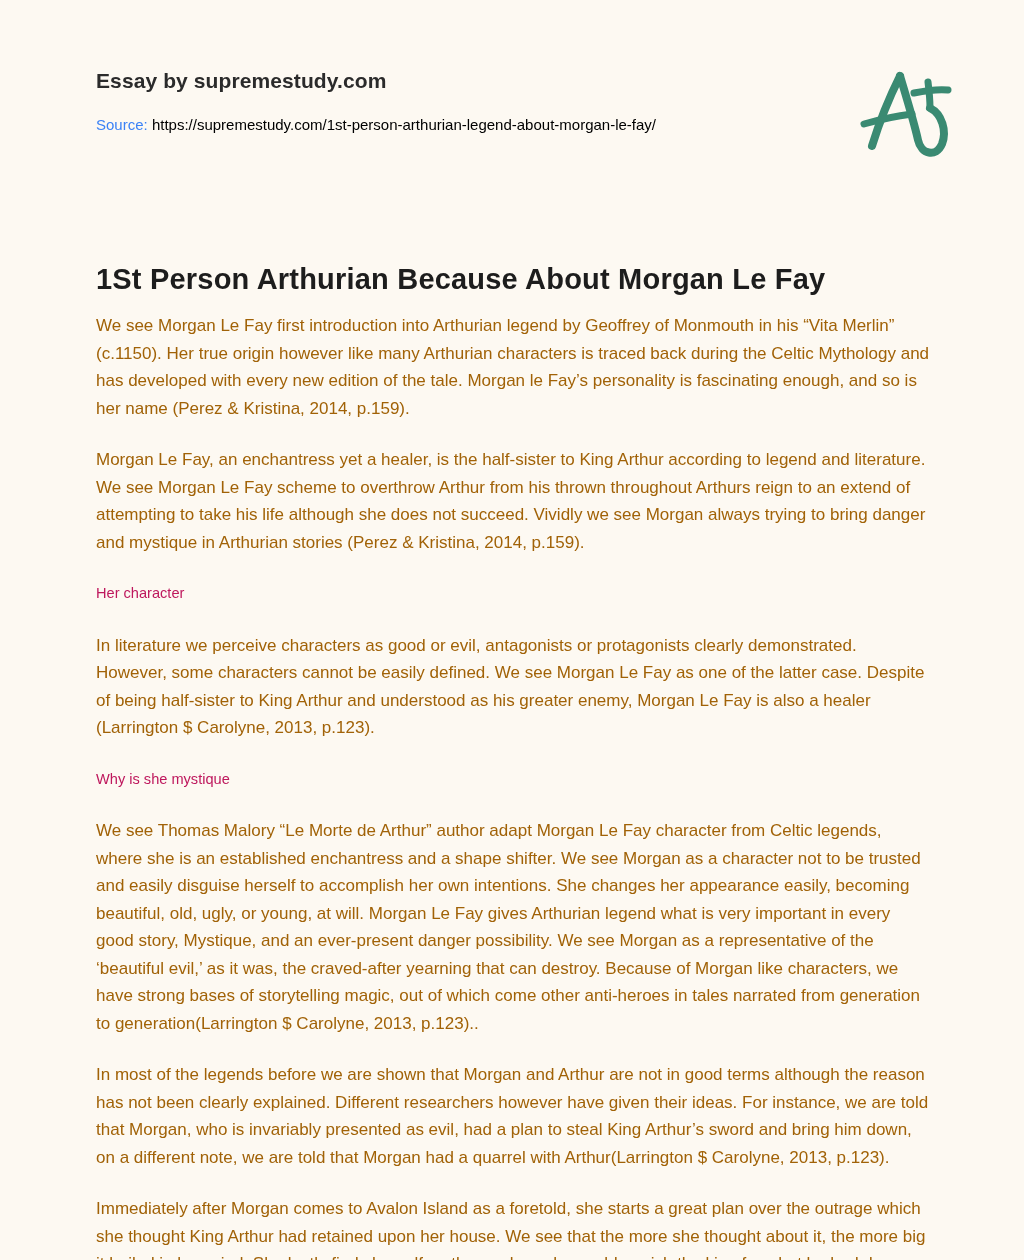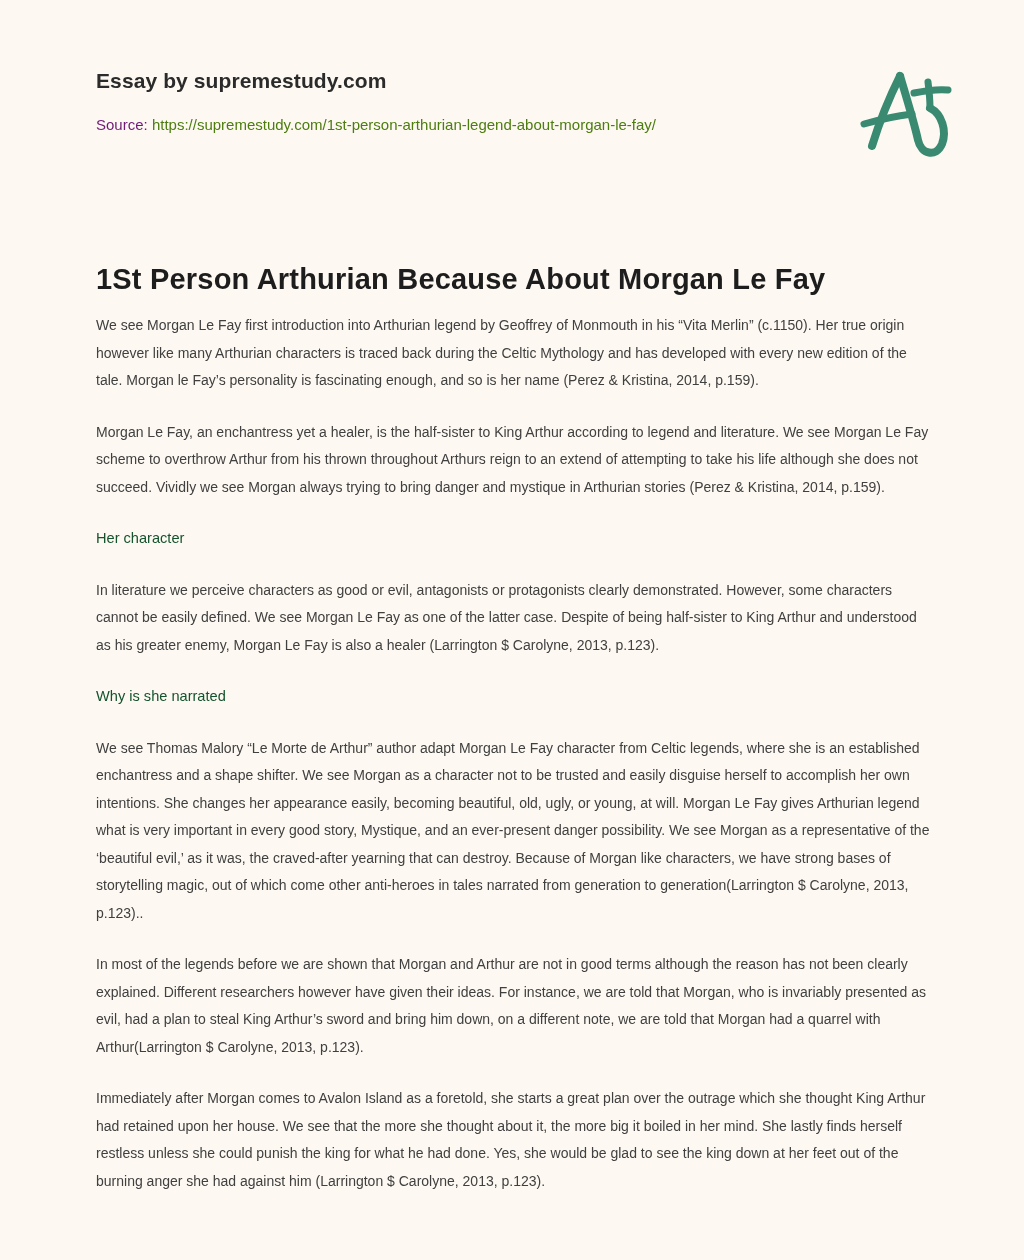--- a/index.html
+++ b/index.html
@@ -41,25 +41,25 @@
 
   .source-line {
     margin-top: 22px;
     font-size: 15px;
     line-height: 1.3;
     color: #8a8782;
     white-space: nowrap;
   }
 
   .source-label {
-    color: #701a75;
+    color: #3b82f6;
   }
 
   .source-url {
-    color: #4d7c0f;
+    color: #000000;
     text-decoration: none;
   }
 
   
   .logo {
     position: absolute;
     top: 62px;
     right: 52px;
     width: 130px;
     height: 110px;
@@ -81,31 +81,31 @@
 
   
   .body-content {
     position: absolute;
     top: 312px;
     left: 96px;
     width: 836px;
   }
 
   .para {
-    font-size: 14px;
+    font-size: 17px;
     line-height: 27.5px;
-    color: #404040;
+    color: #a16207;
     margin: 0 0 24px 0;
     text-align: left;
   }
 
   .subhead {
     font-size: 14.6px;
     line-height: 27.5px;
-    color: #14532d;
+    color: #be185d;
     margin: 0 0 24px 0;
     font-weight: normal;
   }
 </style>
 </head>
 <body>
 
 <div class="page">
 
   <div class="header">
@@ -133,20 +133,20 @@
     </svg>
   </div>
 
   <h1 class="doc-title">1St Person Arthurian Because About Morgan Le Fay</h1>
 
   <div class="body-content">
     <p class="para">We see Morgan Le Fay first introduction into Arthurian legend by Geoffrey of Monmouth in his “Vita Merlin” (c.1150). Her true origin however like many Arthurian characters is traced back during the Celtic Mythology and has developed with every new edition of the tale. Morgan le Fay’s personality is fascinating enough, and so is her name (Perez &amp; Kristina, 2014, p.159).</p>
     <p class="para">Morgan Le Fay, an enchantress yet a healer, is the half-sister to King Arthur according to legend and literature. We see Morgan Le Fay scheme to overthrow Arthur from his thrown throughout Arthurs reign to an extend of attempting to take his life although she does not succeed. Vividly we see Morgan always trying to bring danger and mystique in Arthurian stories (Perez &amp; Kristina, 2014, p.159).</p>
     <p class="subhead">Her character</p>
     <p class="para">In literature we perceive characters as good or evil, antagonists or protagonists clearly demonstrated. However, some characters cannot be easily defined. We see Morgan Le Fay as one of the latter case. Despite of being half-sister to King Arthur and understood as his greater enemy, Morgan Le Fay is also a healer (Larrington $ Carolyne, 2013, p.123).</p>
-    <p class="subhead">Why is she narrated</p>
+    <p class="subhead">Why is she mystique</p>
     <p class="para">We see Thomas Malory “Le Morte de Arthur” author adapt Morgan Le Fay character from Celtic legends, where she is an established enchantress and a shape shifter. We see Morgan as a character not to be trusted and easily disguise herself to accomplish her own intentions. She changes her appearance easily, becoming beautiful, old, ugly, or young, at will. Morgan Le Fay gives Arthurian legend what is very important in every good story, Mystique, and an ever-present danger possibility. We see Morgan as a representative of the ‘beautiful evil,’ as it was, the craved-after yearning that can destroy. Because of Morgan like characters, we have strong bases of storytelling magic, out of which come other anti-heroes in tales narrated from generation to generation(Larrington $ Carolyne, 2013, p.123)..</p>
     <p class="para">In most of the legends before we are shown that Morgan and Arthur are not in good terms although the reason has not been clearly explained. Different researchers however have given their ideas. For instance, we are told that Morgan, who is invariably presented as evil, had a plan to steal King Arthur’s sword and bring him down, on a different note, we are told that Morgan had a quarrel with Arthur(Larrington $ Carolyne, 2013, p.123).</p>
     <p class="para">Immediately after Morgan comes to Avalon Island as a foretold, she starts a great plan over the outrage which she thought King Arthur had retained upon her house. We see that the more she thought about it, the more big it boiled in her mind. She lastly finds herself restless unless she could punish the king for what he had done. Yes, she would be glad to see the king down at her feet out of the burning anger she had against him (Larrington $ Carolyne, 2013, p.123).</p>
 
   </div>
 
 </div>
 
 </body></html>

